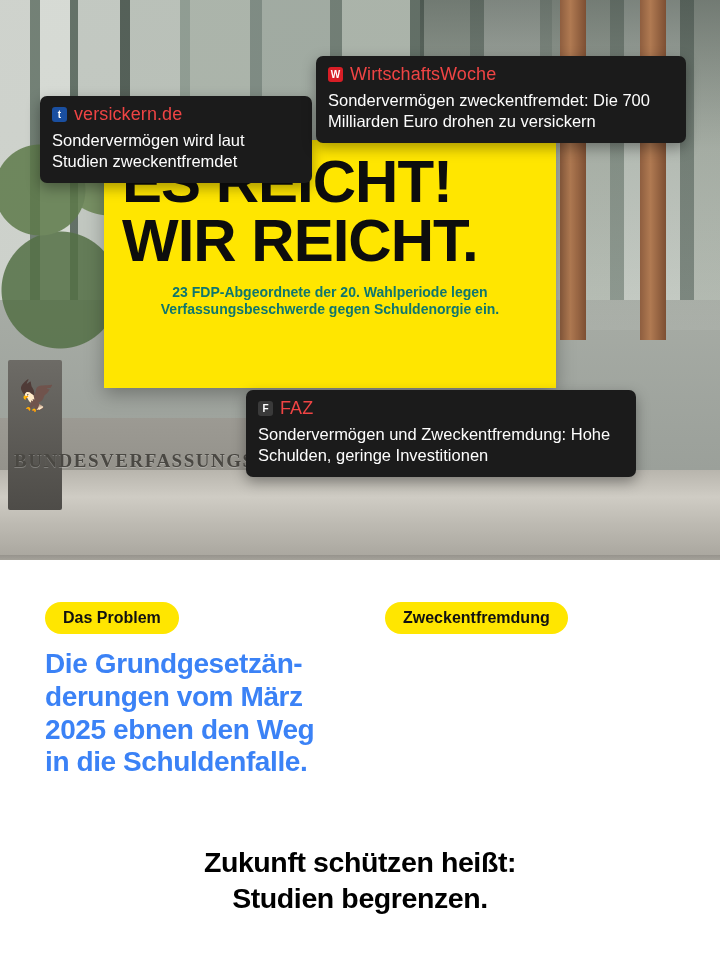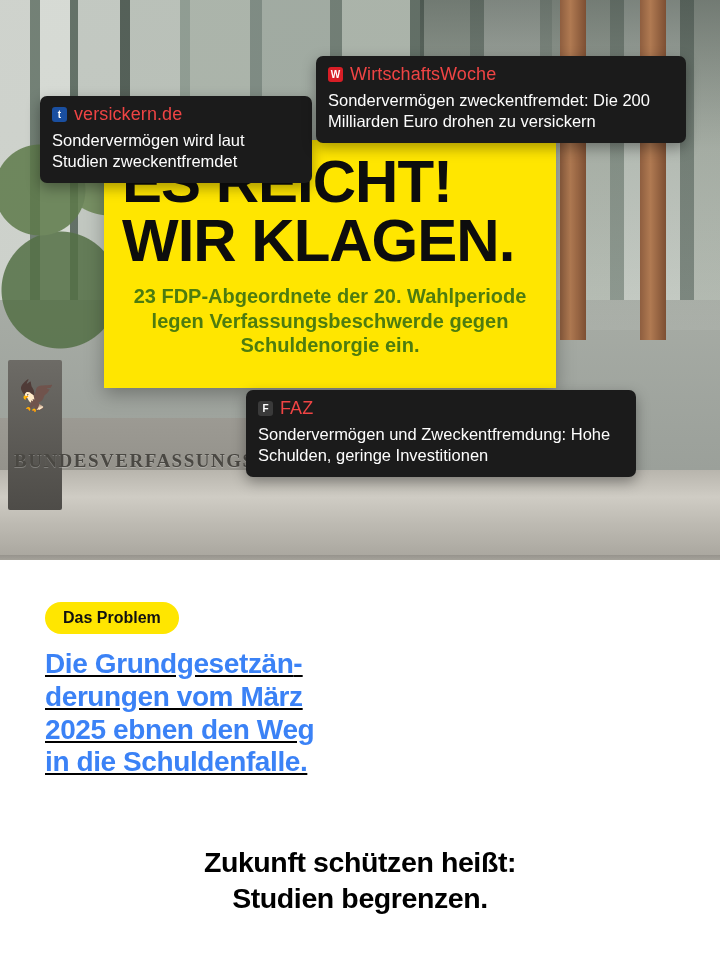--- a/index.html
+++ b/index.html
@@ -122,23 +122,23 @@
     line-height: 0.92;
     letter-spacing: -1px;
     color: #0d0d0d;
     margin: 0 0 2px 0;
     font-family: "Liberation Sans", sans-serif;
   }
   .poster-h1.l2 { margin-top: 4px; }
   .poster-sub {
     margin-top: 16px;
     font-weight: 800;
-    font-size: 20px;
+    font-size: 14px;
     line-height: 1.22;
-    color: #4d7c0f;
+    color: #0f766e;
     text-align: center;
   }
 
   
   .news {
     position: absolute;
     background: #1b1b1b;
     color: #f2f2f2;
     border-radius: 7px;
     box-shadow: 0 5px 14px rgba(0,0,0,.35);
@@ -162,21 +162,21 @@
 
   
   .lower {
     position: absolute; left: 0; top: 560px; width: 720px; height: 400px;
     background: #ffffff;
   }
   .cols {
     position: absolute; left: 45px; top: 42px; width: 640px;
     display: flex; gap: 40px;
   }
-  .col { width: 300px; text-decoration: underline; }
+  .col { width: 300px; }
   .pill {
     display: inline-block;
     background: #ffe600;
     color: #111;
     font-weight: 800;
     font-size: 16px;
     padding: 7px 18px;
     border-radius: 999px;
     margin-bottom: 14px;
   }
@@ -214,56 +214,57 @@
 
     <div class="stele">
       <div class="eagle">🦅</div>
     </div>
 
     <div class="wall-text">BUNDESVERFASSUNGSGERICHT</div>
     <div class="photo-shadowline"></div>
 
     <div class="poster">
       <div class="poster-h1">ES REICHT!</div>
-      <div class="poster-h1 l2">WIR KLAGEN.</div>
+      <div class="poster-h1 l2">WIR REICHT.</div>
       <div class="poster-sub">23 FDP-Abgeordnete der 20. Wahlperiode legen Verfassungsbeschwerde gegen Schuldenorgie ein.</div>
     </div>
 
     <div class="news" id="news-tagesschau">
       <div class="news-head">
         <span class="news-logo" style="background:#1a4fa0">t</span>
         <span class="news-src">versickern.de</span>
       </div>
       <div class="news-title">Sondervermögen wird laut Studien zweckentfremdet</div>
     </div>
 
     <div class="news" id="news-wiwo">
       <div class="news-head">
         <span class="news-logo" style="background:#d81e26">W</span>
         <span class="news-src">WirtschaftsWoche</span>
       </div>
-      <div class="news-title">Sondervermögen zweckentfremdet: Die 200 Milliarden Euro drohen zu versickern</div>
+      <div class="news-title">Sondervermögen zweckentfremdet: Die 700 Milliarden Euro drohen zu versickern</div>
     </div>
 
     <div class="news" id="news-faz">
       <div class="news-head">
         <span class="news-logo" style="background:#3a3a3a">F</span>
         <span class="news-src">FAZ</span>
       </div>
       <div class="news-title">Sondervermögen und Zweckentfremdung: Hohe Schulden, geringe Investitionen</div>
     </div>
   </div>
 
   <div class="lower">
     <div class="cols">
       <div class="col">
         <span class="pill">Das Problem</span>
         <div class="col-text">Die Grundgesetzän­derungen vom März 2025 ebnen den Weg in die Schuldenfalle.</div>
       </div>
       <div class="col">
+        <span class="pill">Zweckentfremdung</span>
       </div>
     </div>
 
     <div class="closing">
       <div>Zukunft schützen heißt:</div>
       <div>Studien begrenzen.</div>
     </div>
   </div>
 
 </div>

